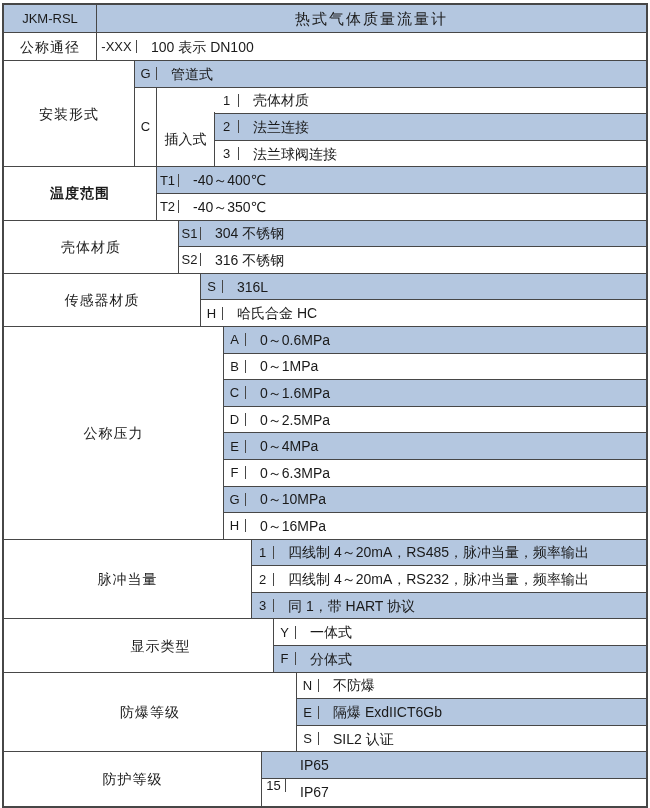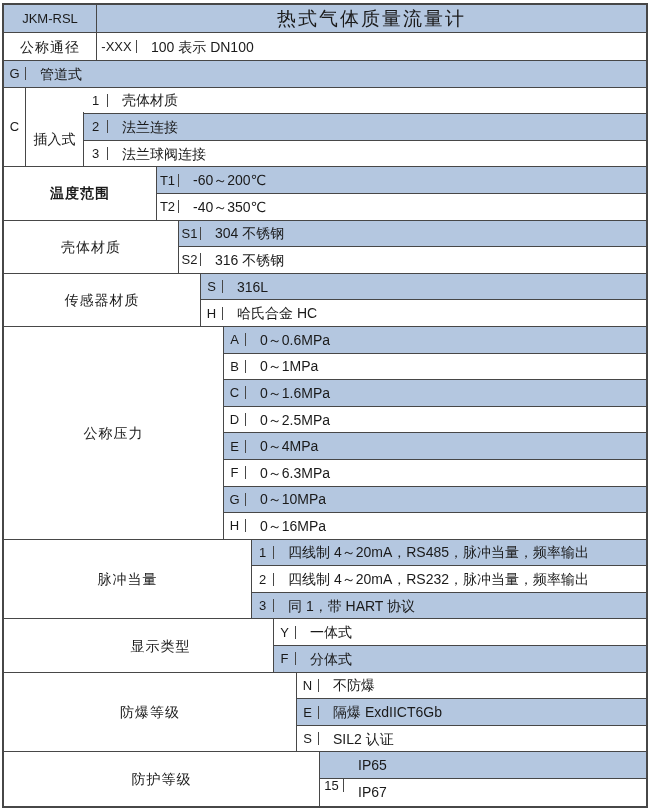--- a/index.html
+++ b/index.html
@@ -29,39 +29,39 @@
     border-bottom:1px solid var(--border);
     letter-spacing:1px;
   }
   .rows{flex:1;display:flex;flex-direction:column;}
   .row{display:flex;align-items:center;height:26.6px;border-bottom:1px solid var(--border);}
   .row.h-dn{height:28px;}
   .hdr{height:28px;}
   .hdr .cell{border-bottom:1px solid var(--border);}
   .code{justify-content:center;border-right:1px solid var(--border);font-size:13px;}
   .val{flex:1;padding-left:14px;}
-  .val-center{flex:1;justify-content:center;font-size:19px;letter-spacing:2px;text-align:center;}
+  .val-center{flex:1;justify-content:center;font-size:15px;letter-spacing:2px;text-align:center;}
   .group{display:flex;align-items:stretch;}
   .group > .gfix{border-bottom:1px solid var(--border);}
   .mid{width:58px;justify-content:center;border-right:1px solid var(--border);margin-top:24px;}
   .shaded{background:var(--stripe);}
   .w22{width:22px;}
   .w24{width:24px;}
   .w25{width:24px;margin-top:40px;}
   .w40{width:40px;}
   .w93{width:93px;}
   .w133{width:131px;}
   .w155{width:153px;font-weight:bold;}
   .w177{width:175px;}
   .w199{width:197px;}
   .w222{width:220px;}
   .w250{width:248px;}
   .w272{width:270px;padding-left:44px;}
   .w295{width:293px;}
-  .w318{width:316px;}
+  .w318{width:258px;}
   .sec:last-child > .sec-label,
   .sec:last-child .row:last-child{border-bottom:none;}
 </style>
 </head>
 <body>
 
 <div class="canvas">
   <div class="tbl">
 
     <div class="sec hdr">
@@ -73,20 +73,21 @@
       <div class="cell sec-label w93">公称通径</div>
       <div class="rows">
         <div class="row h-dn">
           <div class="cell code w40">-XXX</div>
           <div class="cell val">100 表示 DN100</div>
         </div>
       </div>
     </div>
 
     <div class="sec">
+      <div class="cell sec-label w133">安装形式</div>
       <div class="rows">
         <div class="row shaded">
           <div class="cell code w22">G</div>
           <div class="cell val">管道式</div>
         </div>
         <div class="group">
           <div class="cell code w22 gfix">C</div>
           <div class="cell mid gfix">插入式</div>
           <div class="rows">
             <div class="row">
@@ -104,21 +105,21 @@
           </div>
         </div>
       </div>
     </div>
 
     <div class="sec">
       <div class="cell sec-label w155">温度范围</div>
       <div class="rows">
         <div class="row shaded">
           <div class="cell code w22">T1</div>
-          <div class="cell val">-60～200℃</div>
+          <div class="cell val">-40～400℃</div>
         </div>
         <div class="row">
           <div class="cell code w22">T2</div>
           <div class="cell val">-40～350℃</div>
         </div>
       </div>
     </div>
 
     <div class="sec">
       <div class="cell sec-label w177">壳体材质</div>

